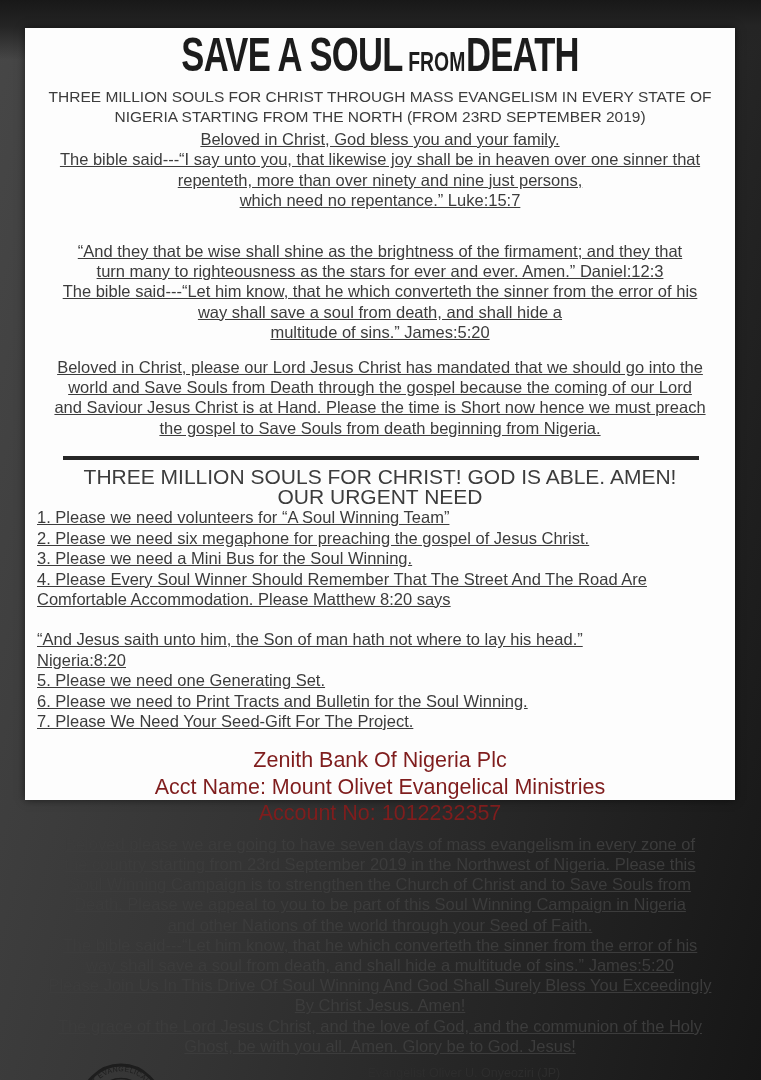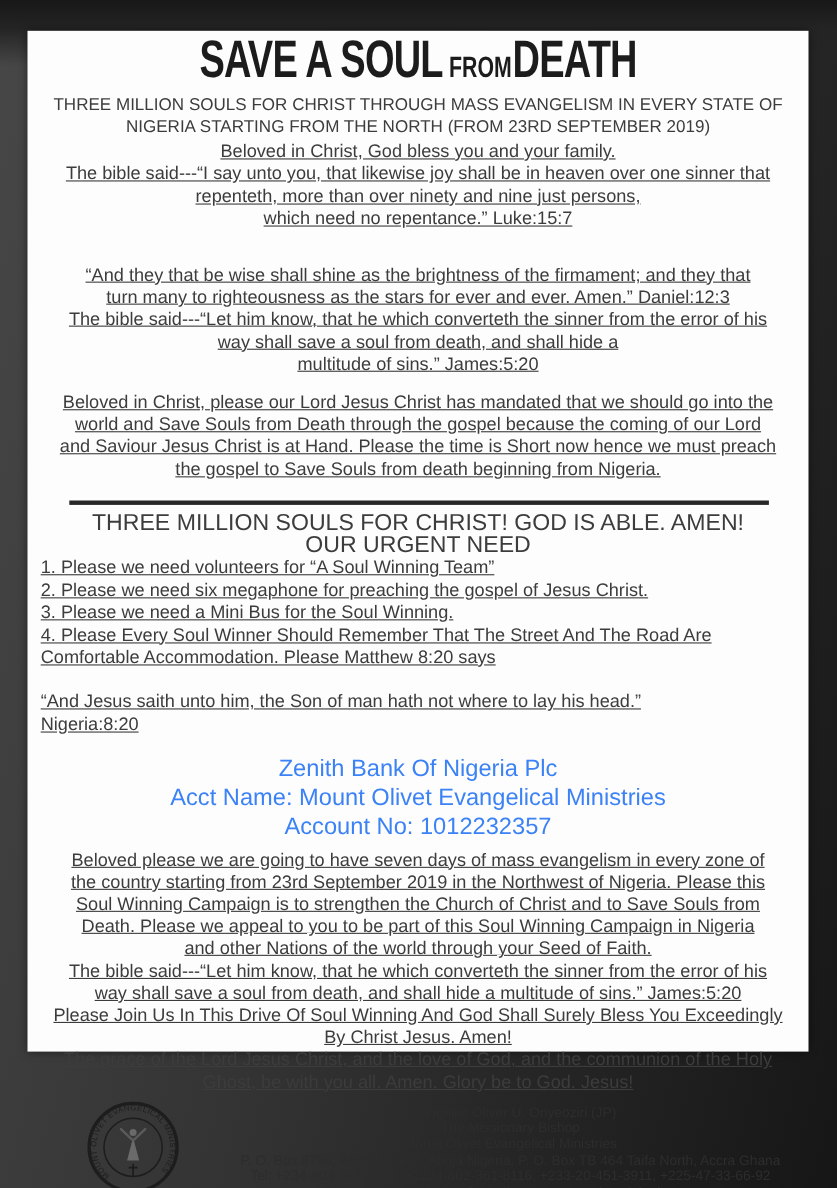--- a/index.html
+++ b/index.html
@@ -4,42 +4,42 @@
 <style>
   html,body { margin:0; padding:0; }
   body {
     width:761px; height:1080px; overflow:hidden; position:relative;
     background:
       linear-gradient(to bottom, #181818 0px, #242424 26px, rgba(0,0,0,0) 60px),
       linear-gradient(105deg, #474747 0%, #343434 45%, #161616 100%);
     font-family:"Liberation Sans", sans-serif;
   }
   .page {
-    position:absolute; left:25px; top:28px; width:710px; height:928px;
+    position:absolute; left:25px; top:28px; width:710px; height:772px;
     background:#fdfdfd; box-sizing:border-box; padding:4px 12px 0 12px;
     box-shadow:0 0 8px rgba(0,0,0,0.55);
     color:#3c3c3c;
   }
   .title { text-align:center; margin:0; line-height:46px; color:#1c1c1c; }
   .title-inner {
     display:inline-block; white-space:nowrap;
     font-size:48px; font-weight:bold; letter-spacing:-1px;
     transform:scaleX(0.72); transform-origin:center;
   }
   .title-inner .t-small { font-size:0.56em; letter-spacing:0; margin:0 1px 0 8px; }
   .subtitle { text-align:center; font-size:15.5px; line-height:20px; margin-top:2px; white-space:pre-line; }
   .para { text-align:center; font-size:16.5px; line-height:20.4px; white-space:pre-line;text-decoration:underline; }
   .para.left { text-align:left; }
   .mt-intro { margin-top:2px; }
   .mt-wise { margin-top:30px; }
   .mt-mandate { margin-top:14px; }
   .divider { height:4px; background:#272727; margin:18px 24px 0 26px; }
   .heading-block { text-align:center; font-size:21px; line-height:20px; margin-top:7px; white-space:pre-line; }
   .mt-matthew { margin-top:20px; }
-  .bank { text-align:center; font-size:21.5px; line-height:26.5px; margin-top:16px; color:#3b82f6; white-space:pre-line; }
+  .bank { text-align:center; font-size:21.5px; line-height:26.5px; margin-top:16px; color:#7f1d1d; white-space:pre-line; }
   .mt-campaign { margin-top:7px; line-height:20.2px; }
   .footer { display:flex; margin-top:2px; }
   .logo-block { width:168px; flex:none; text-align:center; padding-top:2px; }
   .contact { flex:1; text-align:center; font-size:12.5px; line-height:14.6px; color:#2d2d2d; white-space:pre-line; padding-top:8px; }
 </style>
 </head>
 <body>
 
 <div class="page">
 
@@ -73,20 +73,23 @@
 
   <div class="para left">1. Please we need volunteers for “A Soul Winning Team”
 2. Please we need six megaphone for preaching the gospel of Jesus Christ.
 3. Please we need a Mini Bus for the Soul Winning.
 4. Please Every Soul Winner Should Remember That The Street And The Road Are
 Comfortable Accommodation. Please Matthew 8:20 says</div>
 
   <div class="para left mt-matthew">“And Jesus saith unto him, the Son of man hath not where to lay his head.”
 Nigeria:8:20</div>
 
+  <div class="para left">5. Please we need one Generating Set.
+6. Please we need to Print Tracts and Bulletin for the Soul Winning.
+7. Please We Need Your Seed-Gift For The Project.</div>
 
   <div class="bank">Zenith Bank Of Nigeria Plc
 Acct Name: Mount Olivet Evangelical Ministries
 Account No: 1012232357</div>
 
   <div class="para mt-campaign">Beloved please we are going to have seven days of mass evangelism in every zone of
 the country starting from 23rd September 2019 in the Northwest of Nigeria. Please this
 Soul Winning Campaign is to strengthen the Church of Christ and to Save Souls from
 Death. Please we appeal to you to be part of this Soul Winning Campaign in Nigeria
 and other Nations of the world through your Seed of Faith.

